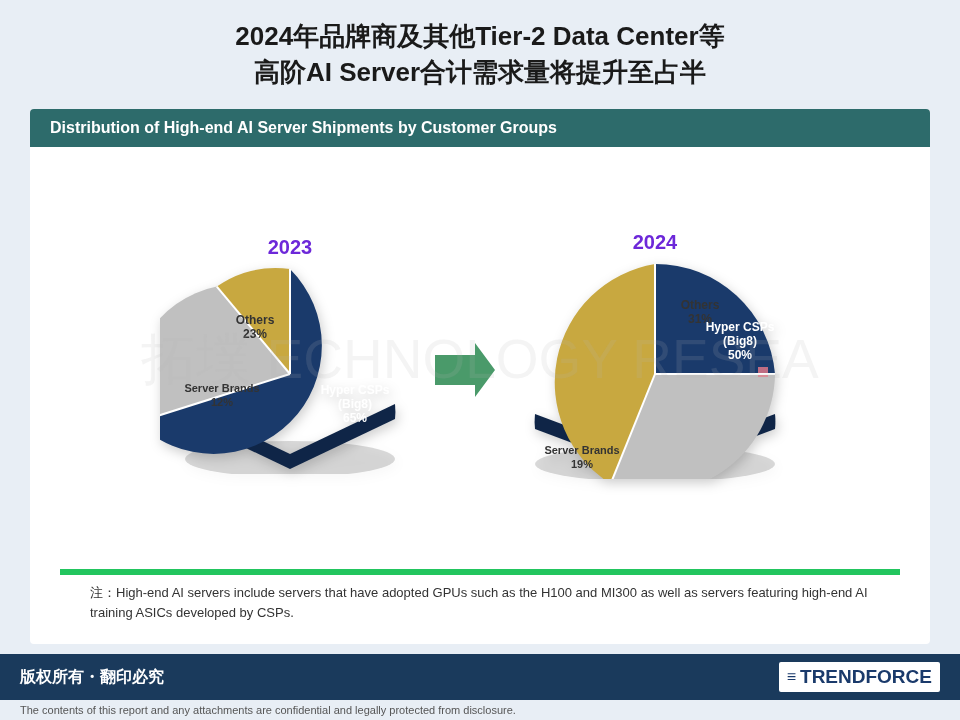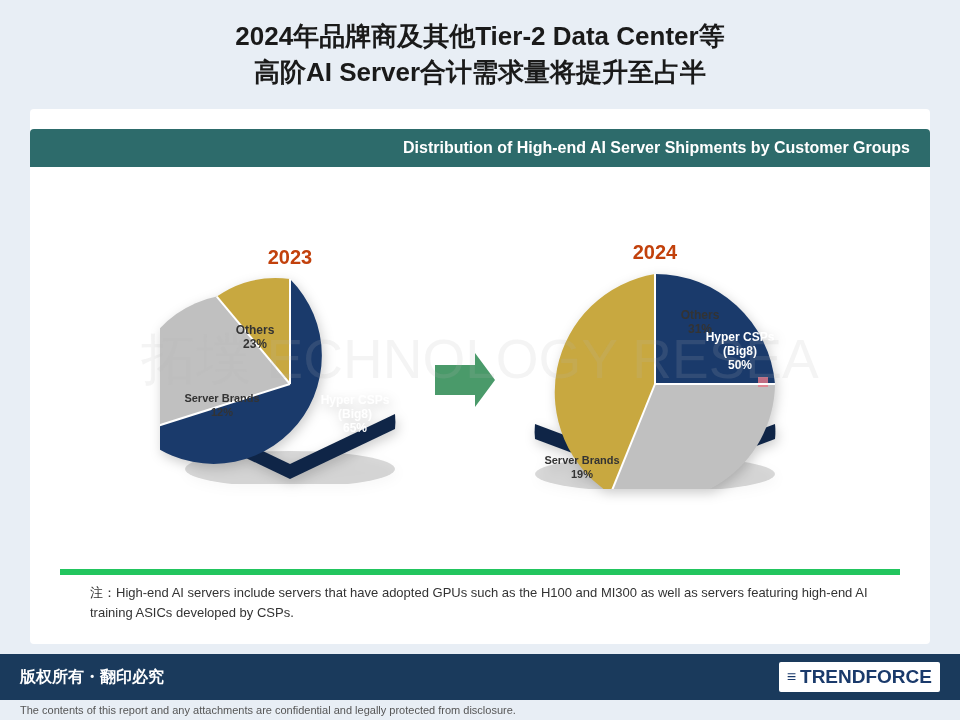--- a/index.html
+++ b/index.html
@@ -45,38 +45,37 @@
       flex-direction: column;
     }
 
     .chart-header {
       background: #2d6b6b;
       color: white;
       font-weight: bold;
       font-size: 16px;
       padding: 10px 20px;
       border-radius: 4px 4px 0 0;
-      text-align: right;
-      margin-top: 20px;
+      text-align: left;
     }
 
     .charts-area {
       display: flex;
       flex-direction: row;
       align-items: center;
       justify-content: center;
       padding: 20px 20px 10px;
       gap: 10px;
       flex: 1;
     }
 
     .year-label {
       font-size: 20px;
       font-weight: bold;
-      color: #c2410c;
+      color: #6d28d9;
       text-align: center;
       margin-bottom: 5px;
     }
 
     .pie-wrapper {
       display: flex;
       flex-direction: column;
       align-items: center;
       position: relative;
     }

